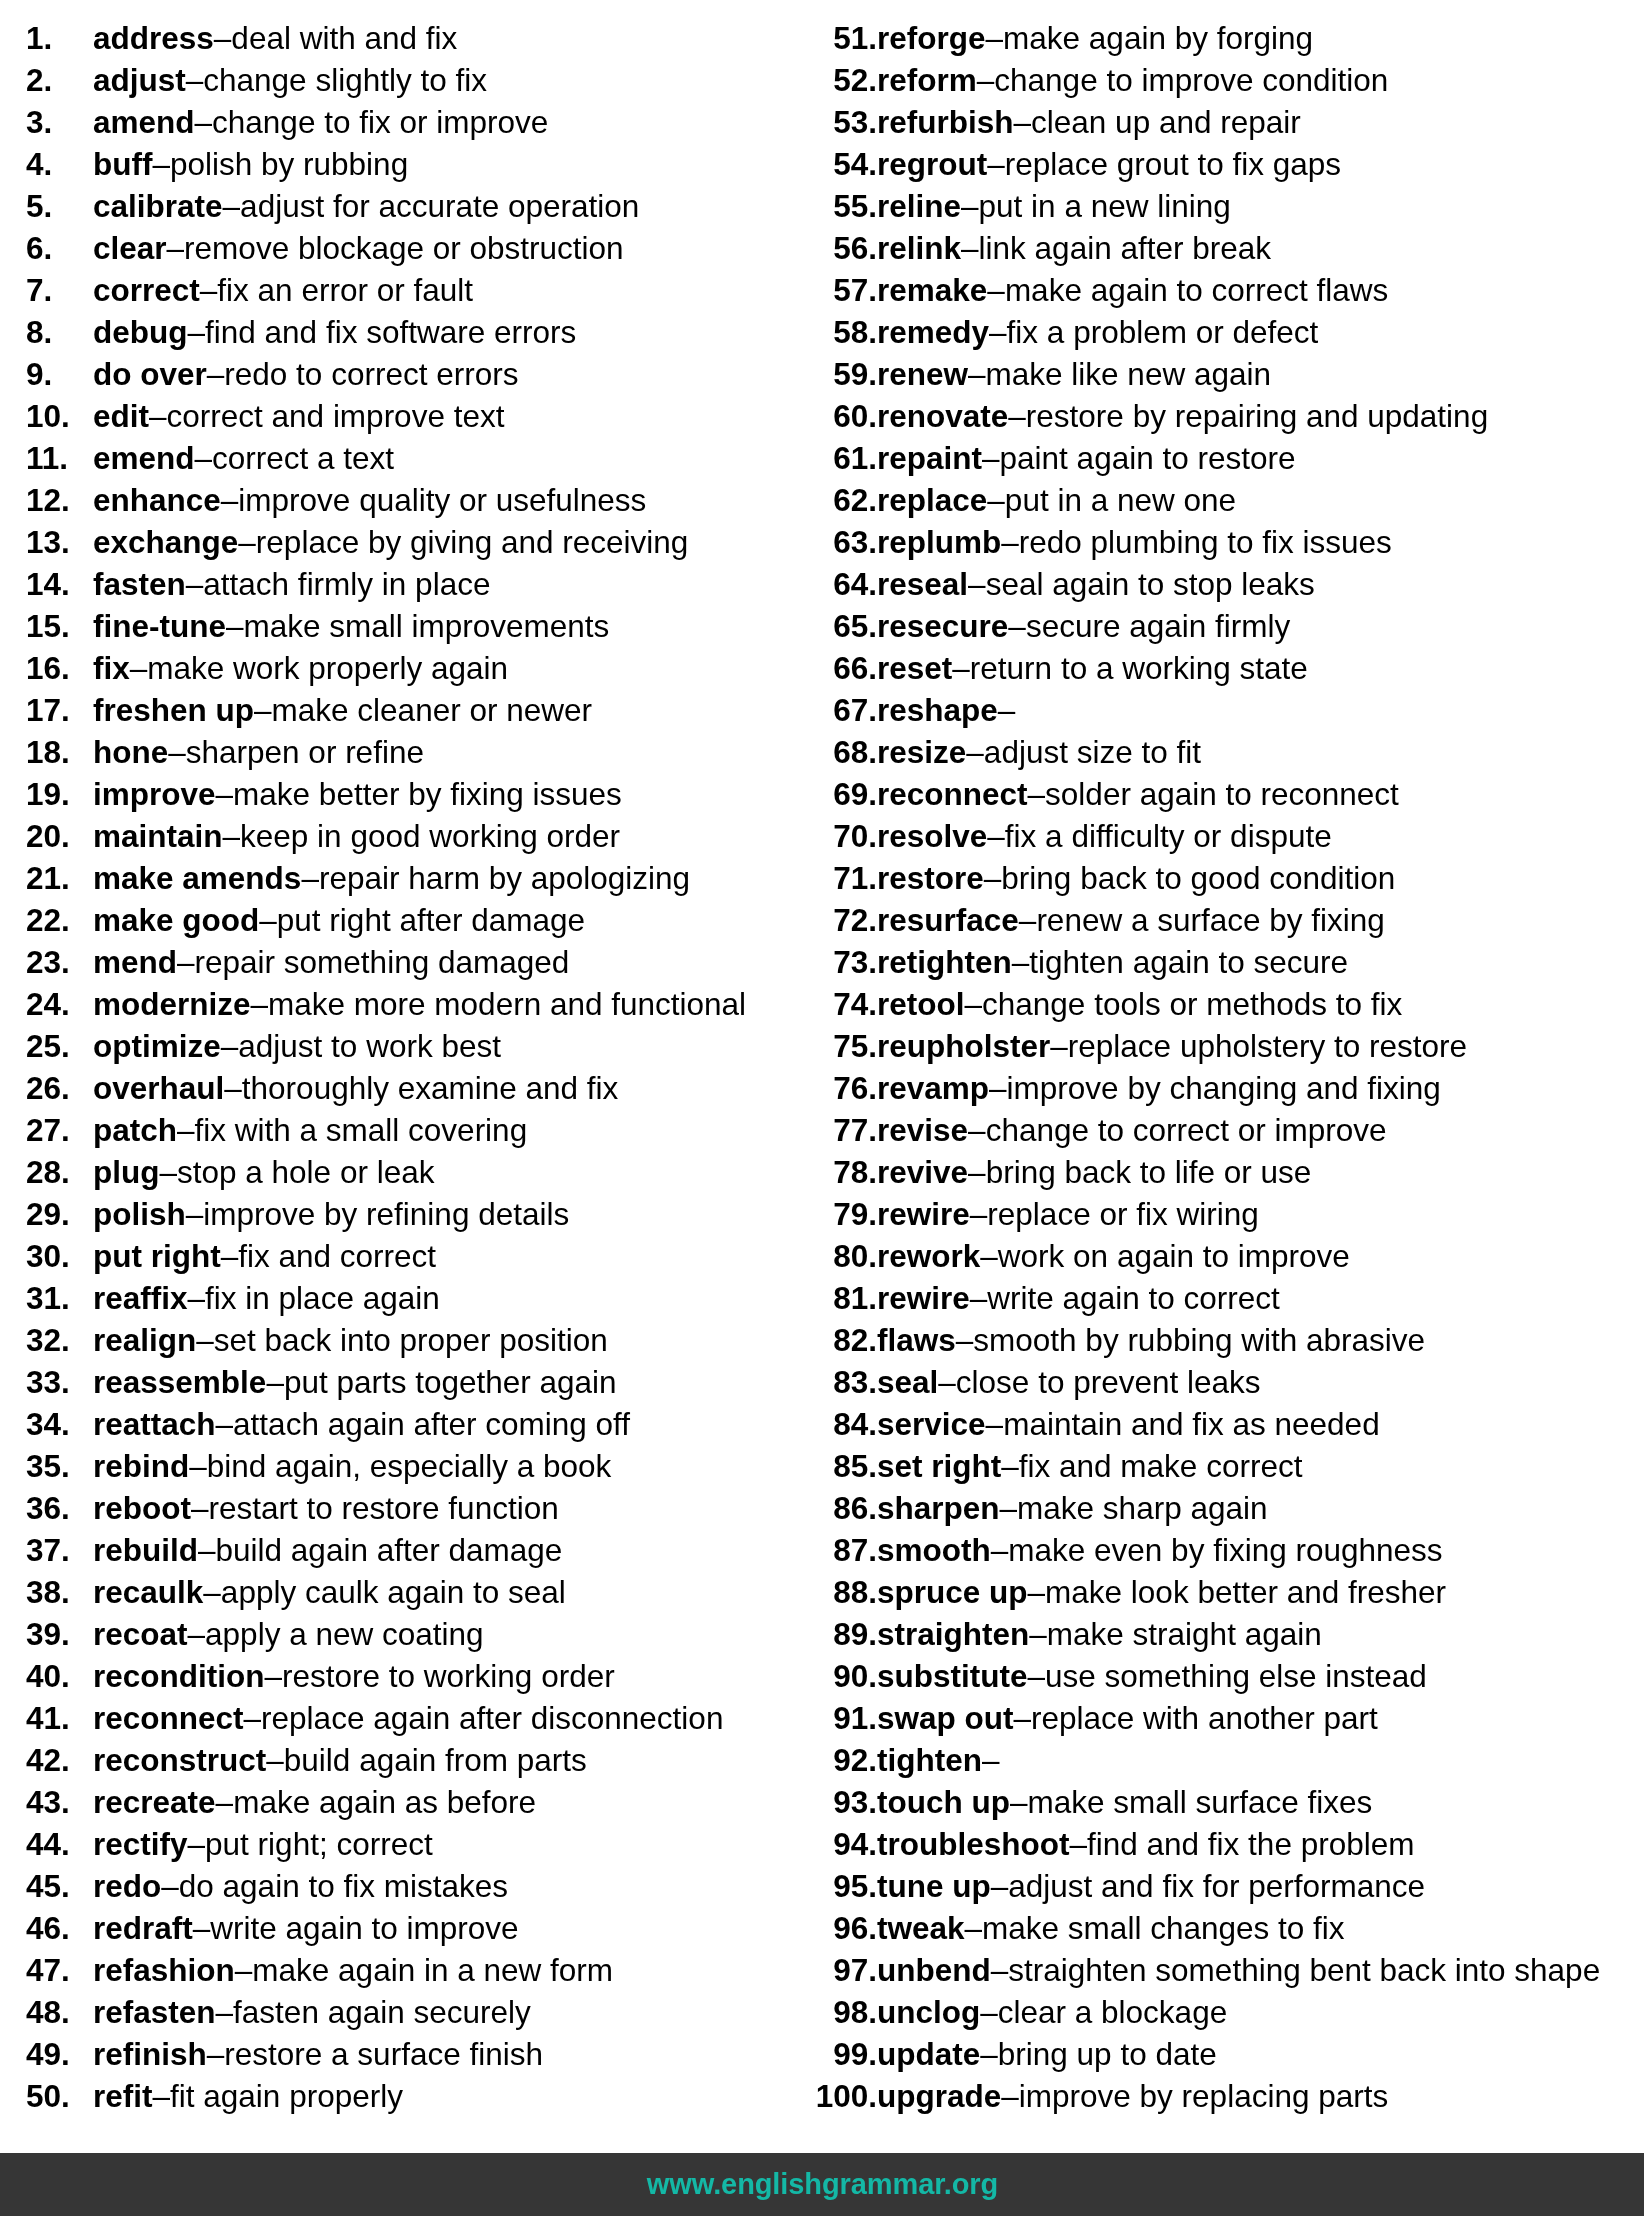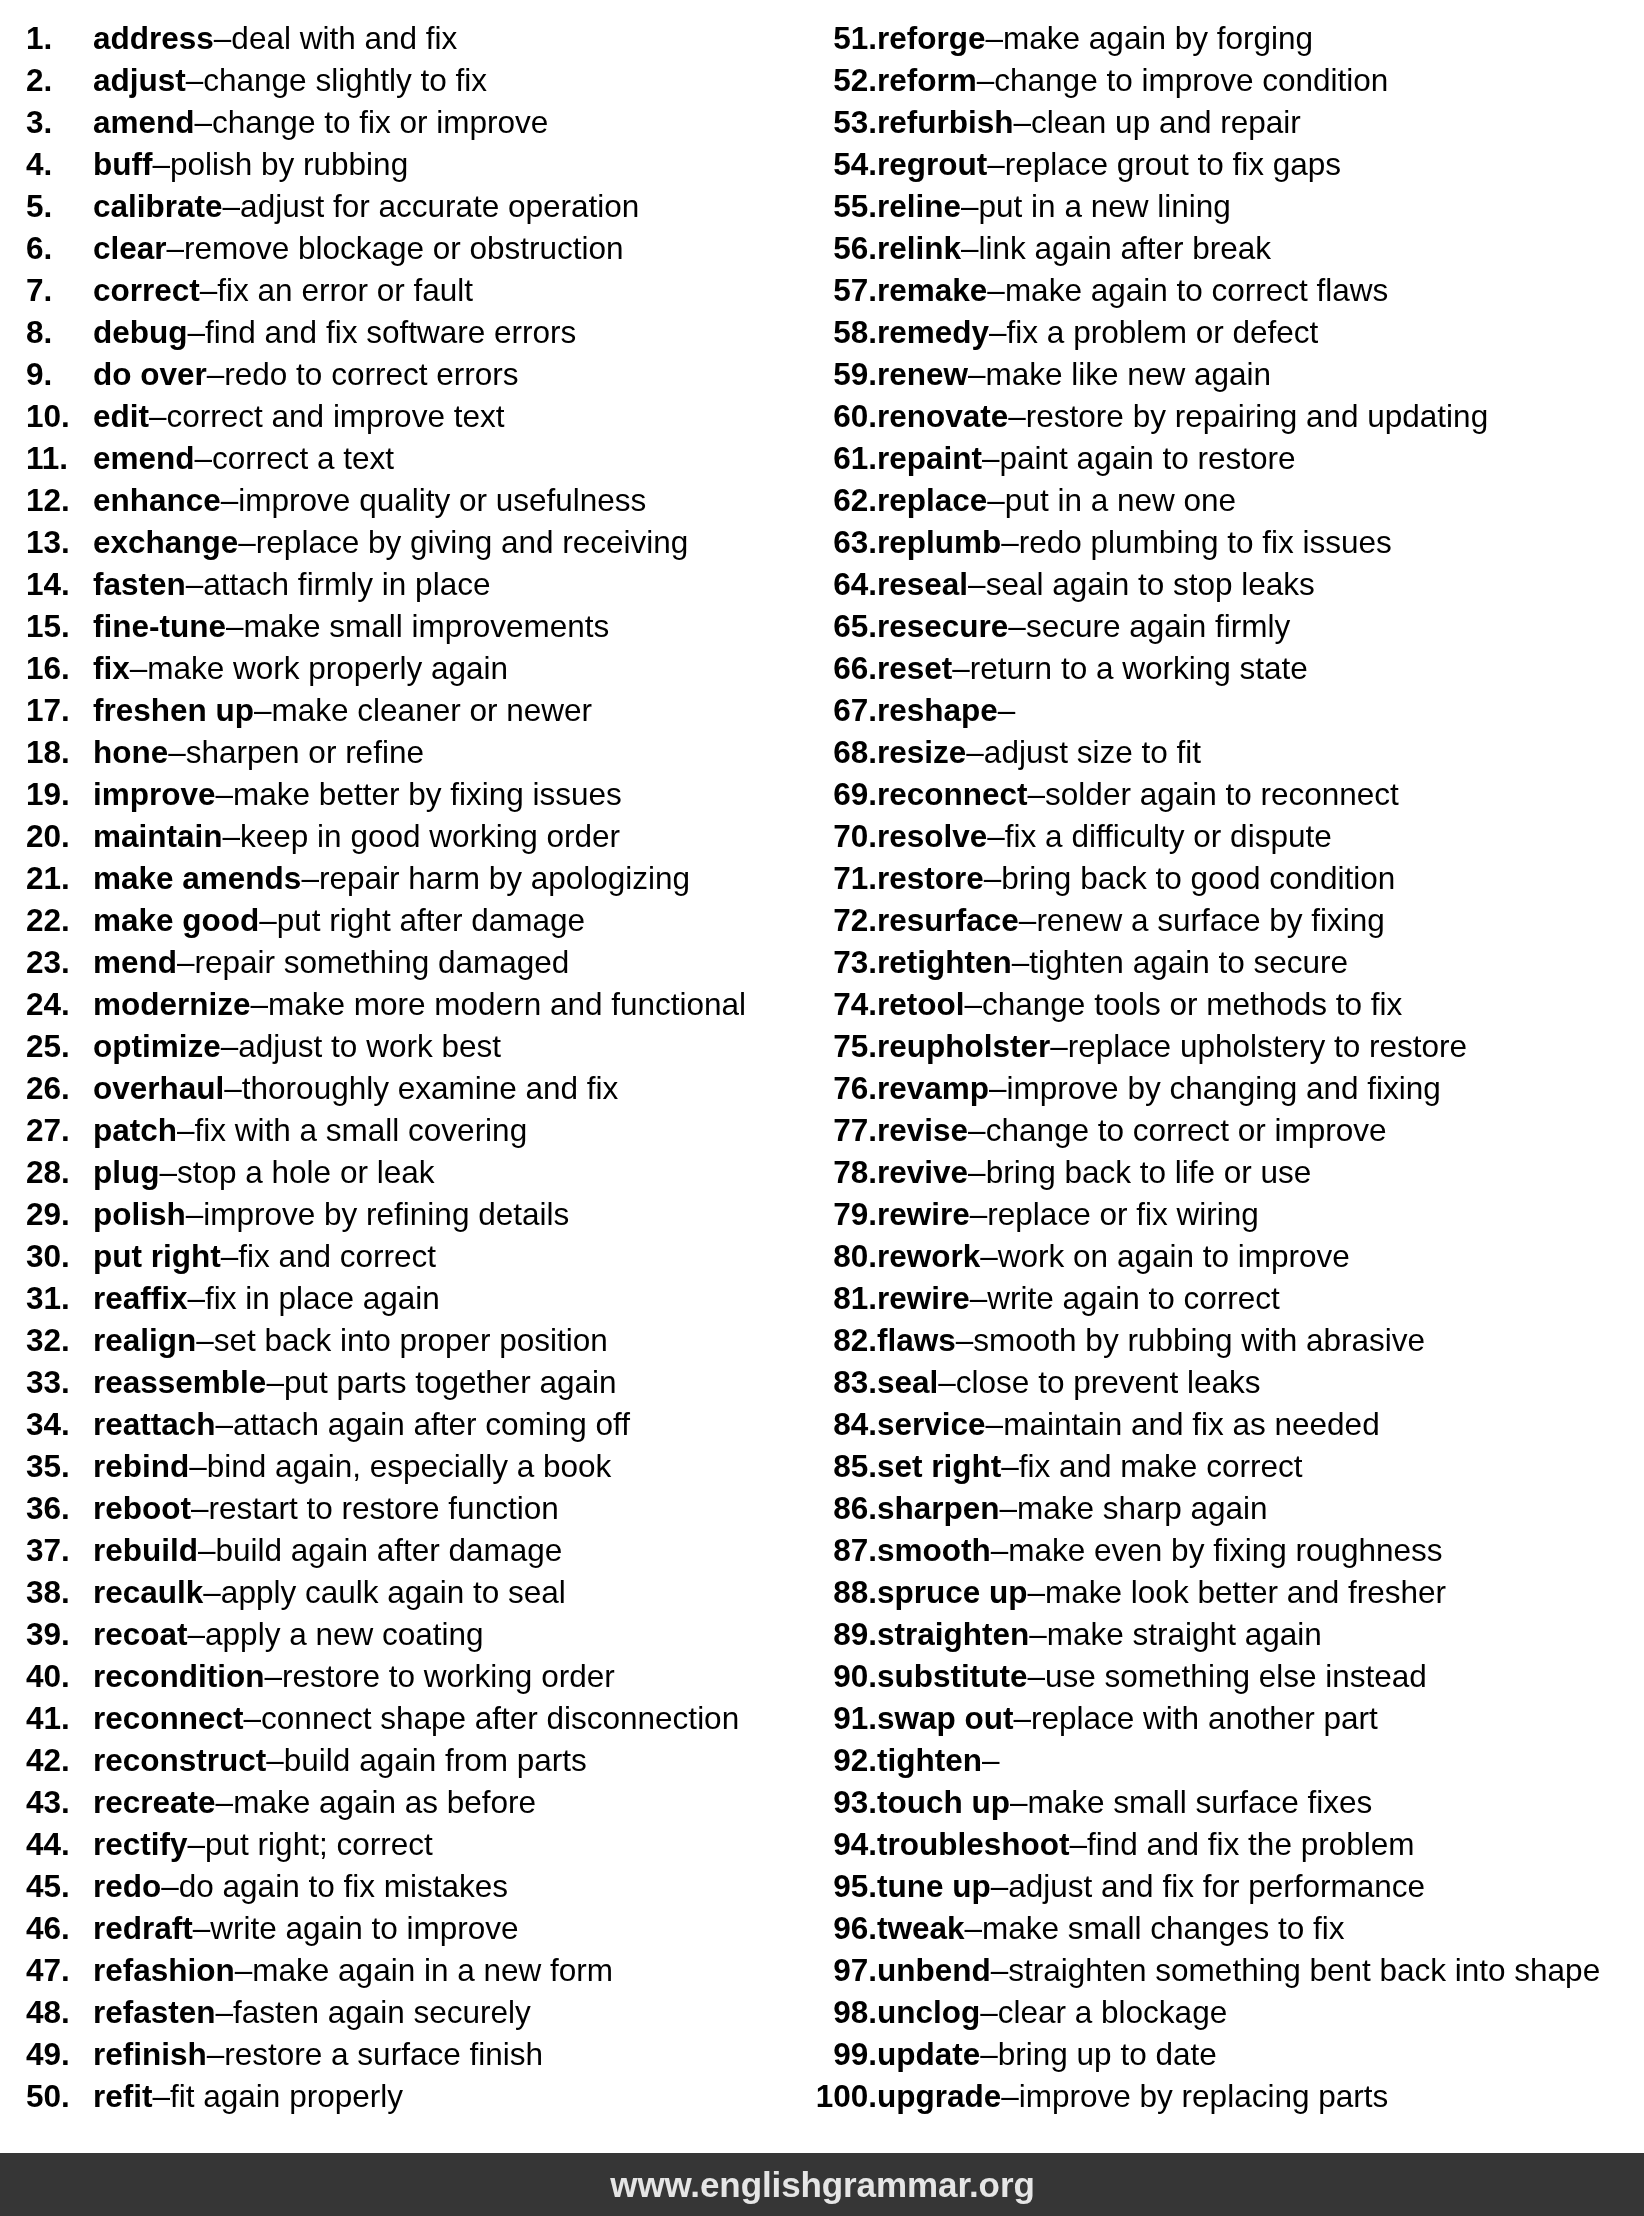--- a/index.html
+++ b/index.html
@@ -51,23 +51,23 @@
     left: 0;
     top: 2153px;
     width: 1645px;
     height: 63px;
     background: #363636;
     display: flex;
     align-items: center;
     justify-content: center;
   }
   .footer-link {
-    color: #e5e5e5;
+    color: #14b8a6;
     font-weight: bold;
-    font-size: 35px;
+    font-size: 29px;
     text-decoration: none;
     letter-spacing: -0.1px;
   }
 </style>
 </head>
 <body>
 
 <ol class="list-col left" id="col-left">
     <li class="row">
     <span class="num">1.</span>
@@ -306,21 +306,21 @@
     <li class="row">
     <span class="num">40.</span>
     <span class="term">recondition</span>
     <span class="sep"> – </span>
     <span class="def">restore to working order</span>
   </li>
     <li class="row">
     <span class="num">41.</span>
     <span class="term">reconnect</span>
     <span class="sep"> – </span>
-    <span class="def">connect shape after disconnection</span>
+    <span class="def">replace again after disconnection</span>
   </li>
     <li class="row">
     <span class="num">42.</span>
     <span class="term">reconstruct</span>
     <span class="sep"> – </span>
     <span class="def">build again from parts</span>
   </li>
     <li class="row">
     <span class="num">43.</span>
     <span class="term">recreate</span>

